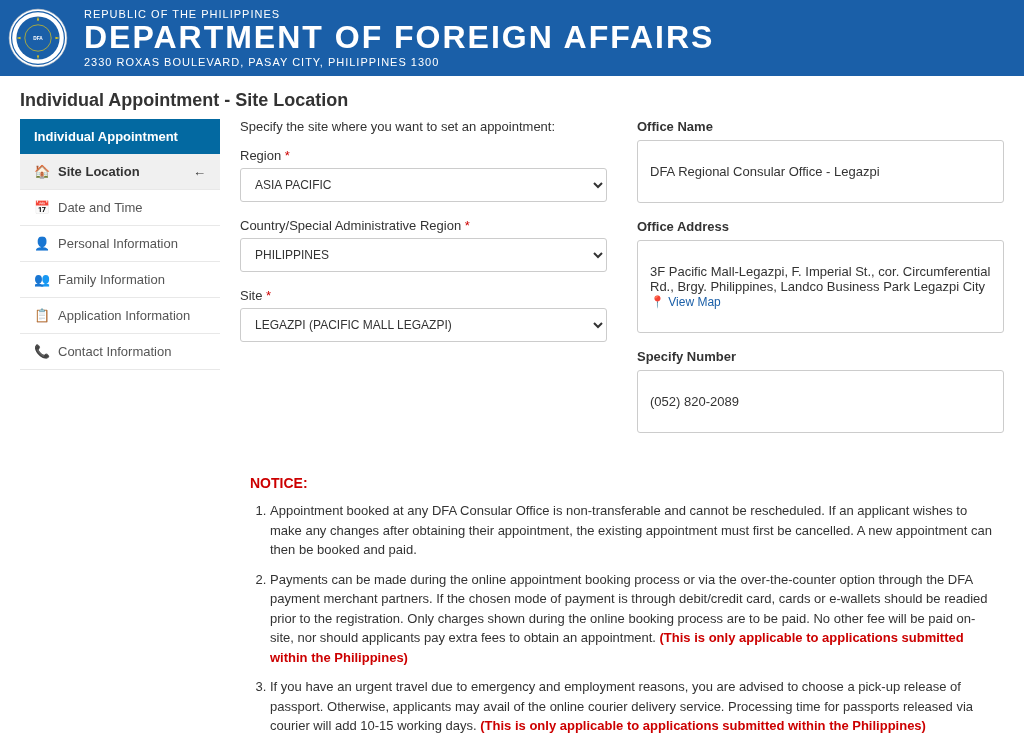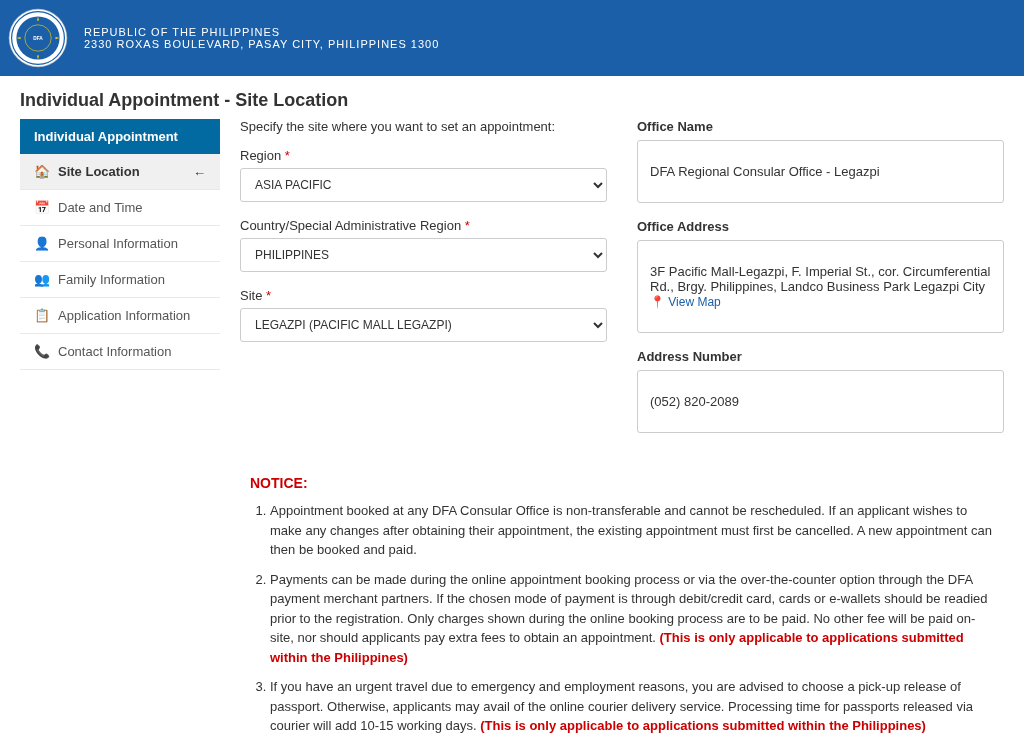--- a/index.html
+++ b/index.html
@@ -174,20 +174,21 @@
 
     <g fill="#ffd700">
       <polygon points="50,14 52,22 50,20 48,22"></polygon>
       <polygon points="50,86 52,78 50,80 48,78"></polygon>
       <polygon points="14,50 22,52 20,50 22,48"></polygon>
       <polygon points="86,50 78,52 80,50 78,48"></polygon>
     </g>
   </svg>
   <div class="header-text">
     <div class="republic">Republic of the Philippines</div>
+    <div class="dfa">Department of Foreign Affairs</div>
     <div class="address">2330 Roxas Boulevard, Pasay City, Philippines 1300</div>
   </div>
 </header>
 
 <div class="page-title">Individual Appointment - Site Location</div>
 
 <div class="main-layout">
 
   <nav class="sidebar">
     <div class="sidebar-header">Individual Appointment</div>
@@ -260,21 +261,21 @@
 
         <div class="office-label">Office Address</div>
         <div class="office-value address-box">
           <span>3F Pacific Mall-Legazpi, F. Imperial St., cor. Circumferential Rd., Brgy. Philippines, Landco Business Park Legazpi City</span><br>
           <a class="view-map-link">
             <span class="map-icon">📍</span>
             <span>View Map</span>
           </a>
         </div>
 
-        <div class="office-label">Address Number</div>
+        <div class="office-label">Specify Number</div>
         <div class="office-value">(052) 820-2089</div>
       </div>
     </div>
 
     <div class="notice-section">
       <div class="notice-title">NOTICE:</div>
       <ol class="notice-list">
         <li>
           Appointment booked at any DFA Consular Office is non-transferable and cannot be rescheduled. If an applicant wishes to make any changes after obtaining their appointment, the existing appointment must first be cancelled. A new appointment can then be booked and paid.
         </li>

